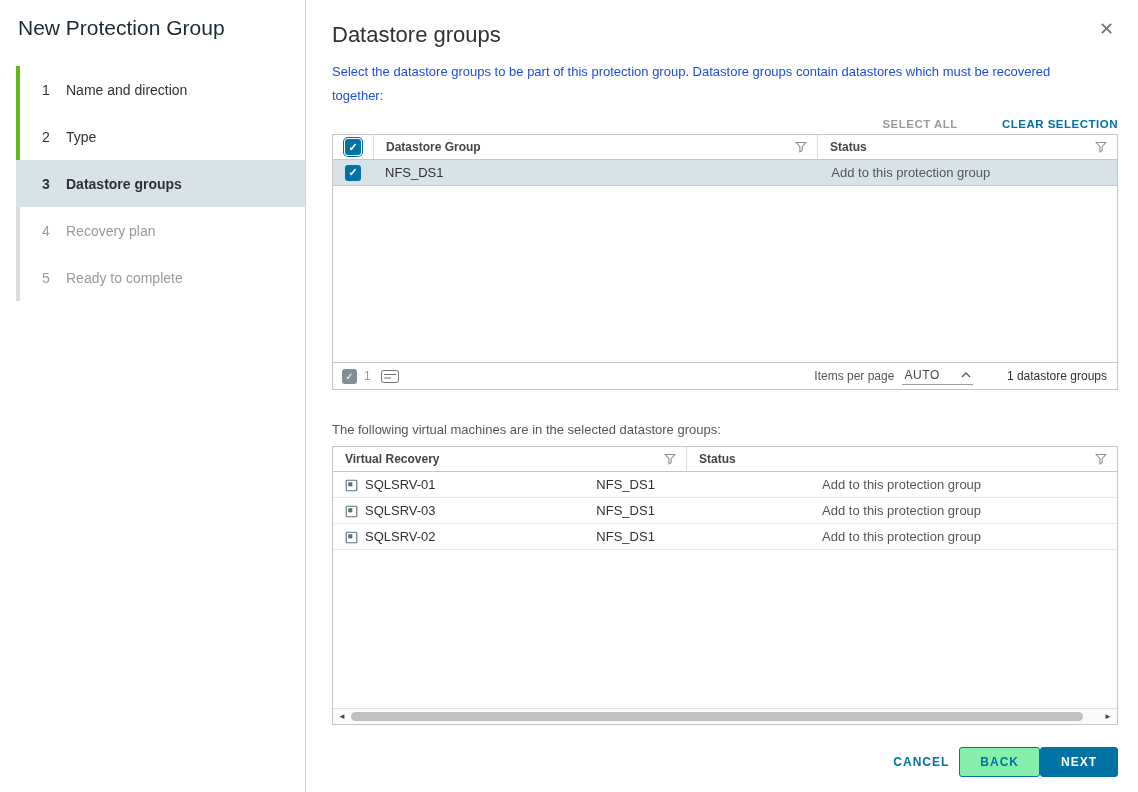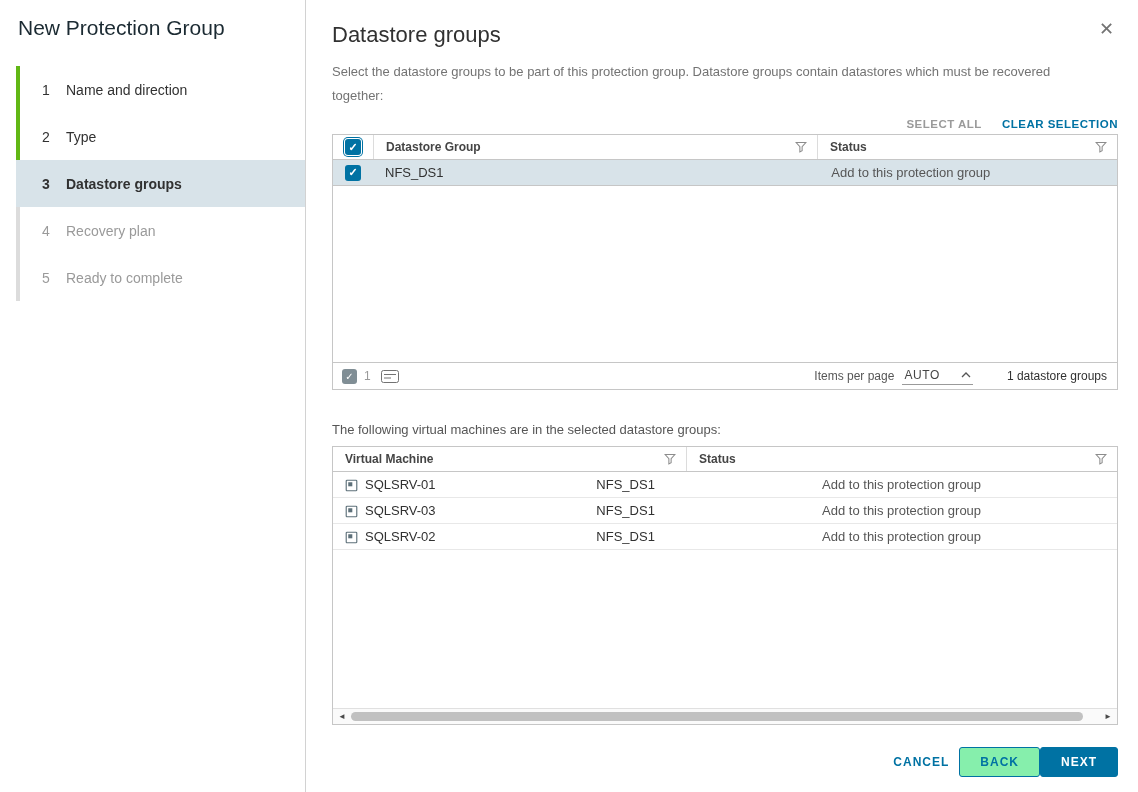--- a/index.html
+++ b/index.html
@@ -20,23 +20,23 @@
   .step.completed::before { background:#61b715; }
   .step.upcoming::before { background:#dcdcdc; }
   .step.current { background:#d8e3e9; font-weight:700; }
   .step.upcoming { color:#9a9a9a; }
   .step .num { width:14px; margin-right:10px; flex:none; }
 
   
   .content { flex:1; position:relative; padding:14px 20px 0 26px; }
   .close-btn { position:absolute; top:16px; right:20px; background:none; border:none; color:#737373; font-size:18px; line-height:1; cursor:pointer; padding:4px; }
   .panel-title { font-size:22px; font-weight:400; margin:8px 0 0; color:#313131; }
-  .desc { margin:12px 0 0; font-size:13px; line-height:24px; color:#737373; max-width:760px; }
-
-  .actions { display:flex; justify-content:flex-end; align-items:center; gap:20px; margin:10px 0 4px; font-size:11.5px; font-weight:700; letter-spacing:.5px; }
+  .desc { margin:12px 0 0; font-size:13px; line-height:24px; color:#1d4ed8; max-width:760px; }
+
+  .actions { display:flex; justify-content:flex-end; align-items:center; gap:44px; margin:10px 0 4px; font-size:11.5px; font-weight:700; letter-spacing:.5px; }
   .link { color:#0072a3; cursor:pointer; }
   .link.disabled { color:#9a9a9a; cursor:default; }
 
   
   .grid { border:1px solid #c6c6c6; background:#fff; }
   .grid-header { display:flex; align-items:stretch; height:25px; border-bottom:1px solid #c6c6c6; background:#fff; }
   .hcell { display:flex; align-items:center; justify-content:space-between; padding:0 10px 0 12px; font-size:12px; font-weight:700; color:#454545; border-left:1px solid #dcdcdc; overflow:hidden; }
   .grid-header > :first-child { border-left:none; }
   .checkbox-cell { width:40px; min-width:40px; display:flex; align-items:center; justify-content:center; }
 
@@ -176,21 +176,21 @@
           <span class="total">1 datastore groups</span>
         </span>
       </div>
     </div>
 
     <p class="vm-heading">The following virtual machines are in the selected datastore groups:</p>
 
     <div class="grid vm">
       <div class="grid-header">
         <div class="hcell col-vm">
-          <span>Virtual Machine</span>
+          <span>Virtual Recovery</span>
           <span class="filter">
             <svg width="12" height="12" viewBox="0 0 16 16">
                 <path d="M1.5 2h13l-5 5.6v5.2l-3 1.7V7.6L1.5 2z" fill="none" stroke="currentColor" stroke-width="1.4"></path>
               </svg>
           </span>
         </div>
         <div class="hcell col-status2">
           <span>Status</span>
           <span class="filter">
             <svg width="12" height="12" viewBox="0 0 16 16">

